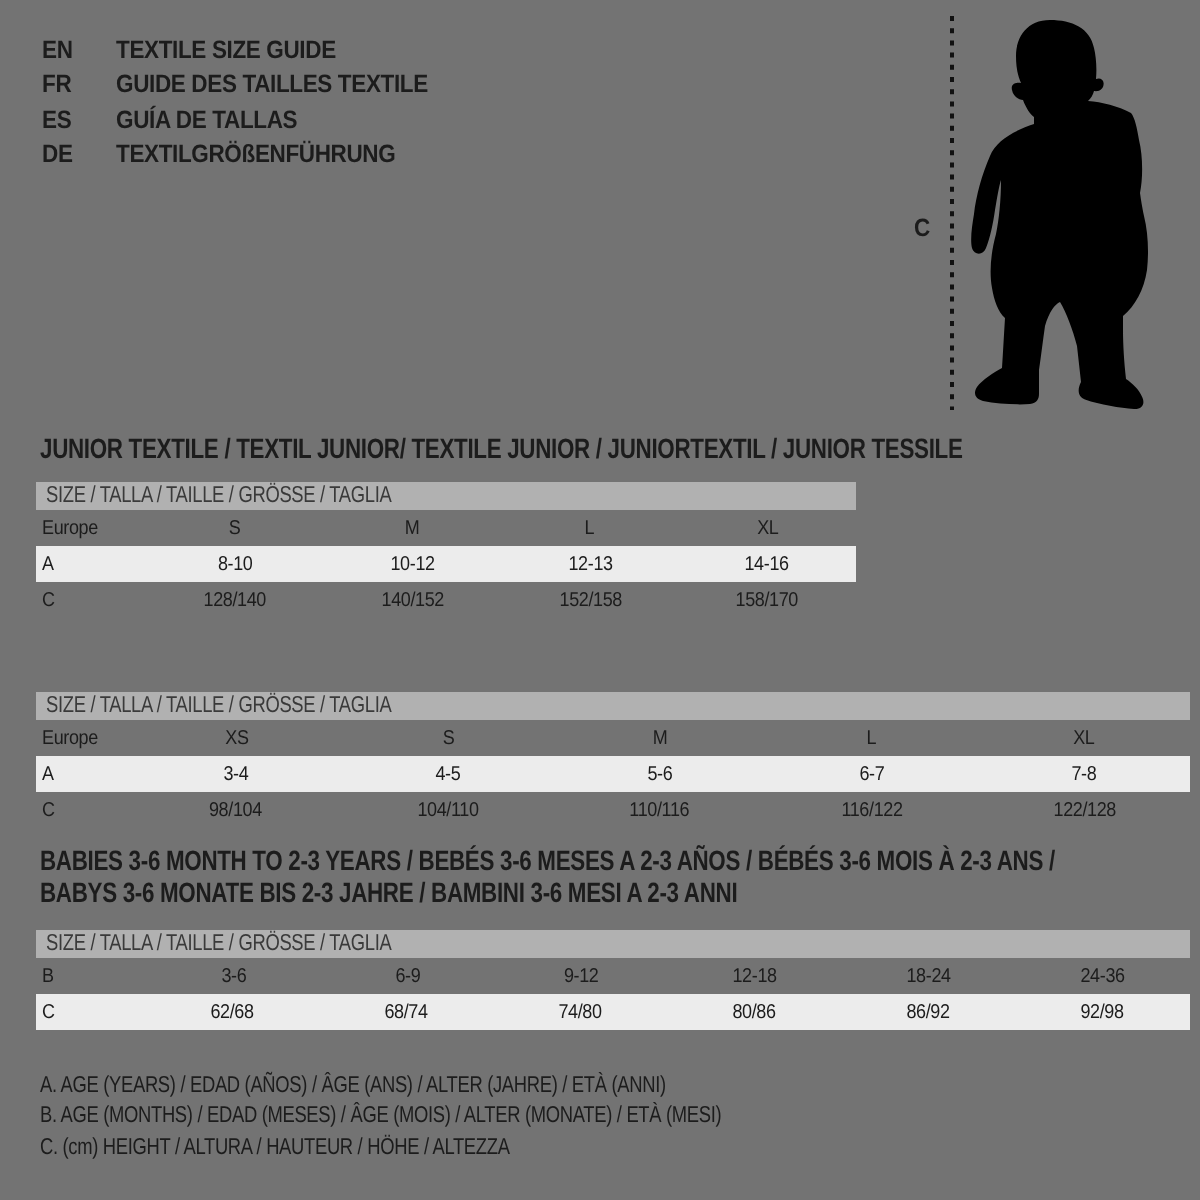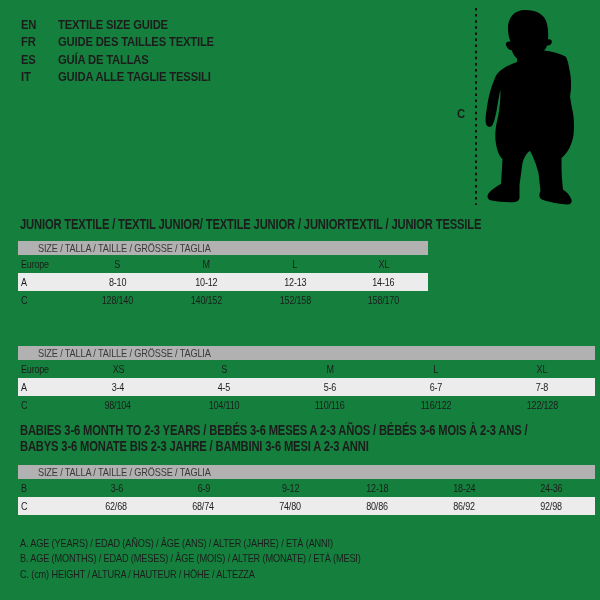--- a/index.html
+++ b/index.html
@@ -1,17 +1,17 @@
 <!DOCTYPE html>
 <html><head>
 <meta charset="utf-8">
 <style>
   html,body { margin:0; padding:0; background:#ffffff; }
   .page {
-    position:relative; width:600px; height:600px; background:#15803d;
+    position:relative; width:600px; height:600px; background:#737373;
     font-family:"Liberation Sans", sans-serif; color:#1c1c1c; overflow:hidden;
   }
   
   .cond80 { display:inline-block; transform:scaleX(0.80); transform-origin:0 50%; white-space:nowrap; letter-spacing:-0.2px; }
   .cond90 { display:inline-block; transform:scaleX(0.90); transform-origin:0 50%; white-space:nowrap; letter-spacing:-0.2px; }
   .cellC  { display:inline-block; transform:scaleX(0.90); transform-origin:50% 50%; white-space:nowrap; letter-spacing:-0.2px; }
 
   
   .lang { position:absolute; left:21px; top:16px; }
   .lang-row { display:flex; align-items:center; height:17.5px; font-weight:bold; font-size:12.5px; }
@@ -21,21 +21,21 @@
   .figure { position:absolute; left:455px; top:4px; }
   .fig-label { position:absolute; left:457px; top:107px; font-size:12.5px; font-weight:bold; }
 
   
   .sec-title { position:absolute; left:20px; height:14px; font-size:14px; font-weight:bold; line-height:14px; white-space:nowrap; }
   .sec-title.two { height:32px; line-height:15.5px; }
   .foot { position:absolute; left:20px; top:536px; font-size:11.5px; font-weight:normal; line-height:15.4px; }
 
   
   .tbl  { position:absolute; left:18px; }
-  .bar  { height:14px; background:#b1b1b1; display:flex; align-items:center; padding-left:20px; font-size:11.5px; color:#3a3a3a; }
+  .bar  { height:14px; background:#b1b1b1; display:flex; align-items:center; padding-left:5px; font-size:11.5px; color:#3a3a3a; }
   .trow { display:flex; align-items:center; height:18px; font-size:10px; }
   .trow.shade { background:#ececec; }
   .lab  { flex:0 0 52px; padding-left:3px; text-align:left; }
   .tbl.children .lab { flex:0 0 44px; }
   .c    { flex:1 1 0; text-align:center; }
 </style>
 </head>
 <body>
 
 <div class="page">
@@ -47,22 +47,22 @@
     </div>
     <div class="lang-row">
       <span class="lang-code"><span class="cond90">FR</span></span>
       <span class="cond90">GUIDE DES TAILLES TEXTILE</span>
     </div>
     <div class="lang-row">
       <span class="lang-code"><span class="cond90">ES</span></span>
       <span class="cond90">GUÍA DE TALLAS</span>
     </div>
     <div class="lang-row">
-      <span class="lang-code"><span class="cond90">IT</span></span>
-      <span class="cond90">GUIDA ALLE TAGLIE TESSILI</span>
+      <span class="lang-code"><span class="cond90">DE</span></span>
+      <span class="cond90">TEXTILGRÖßENFÜHRUNG</span>
     </div>
   </div>
 
   <svg class="figure" width="145" height="210" viewBox="0 0 145 210">
     <line x1="21" y1="4" x2="21" y2="201" stroke="#111" stroke-width="2" stroke-dasharray="2.5 3.6"></line>
     <path fill="#000" d="
       M70 6
       C59 6 53 14 53 24
       C53 30 54 34 55.5 37.5
       C51.5 37 50.5 39 51 41

